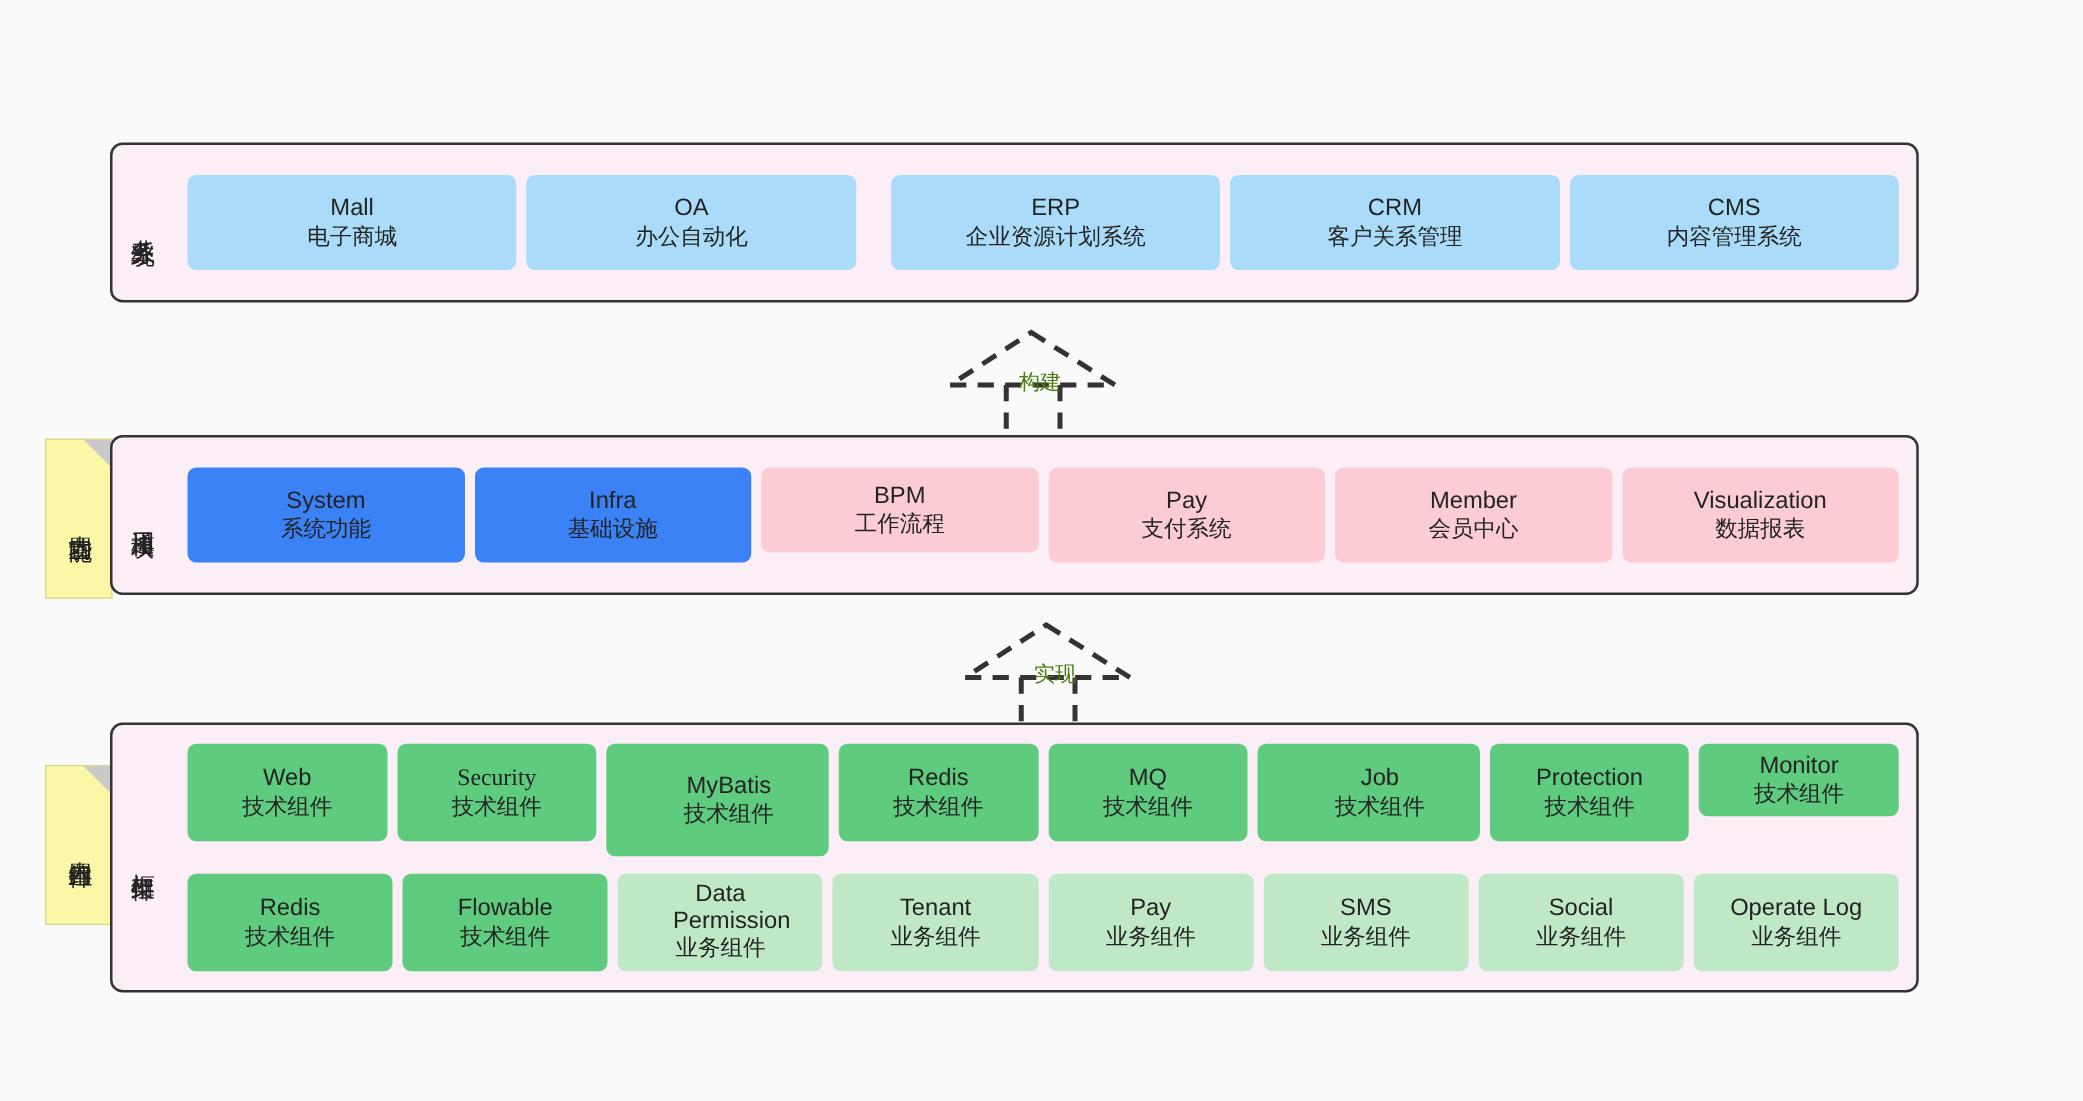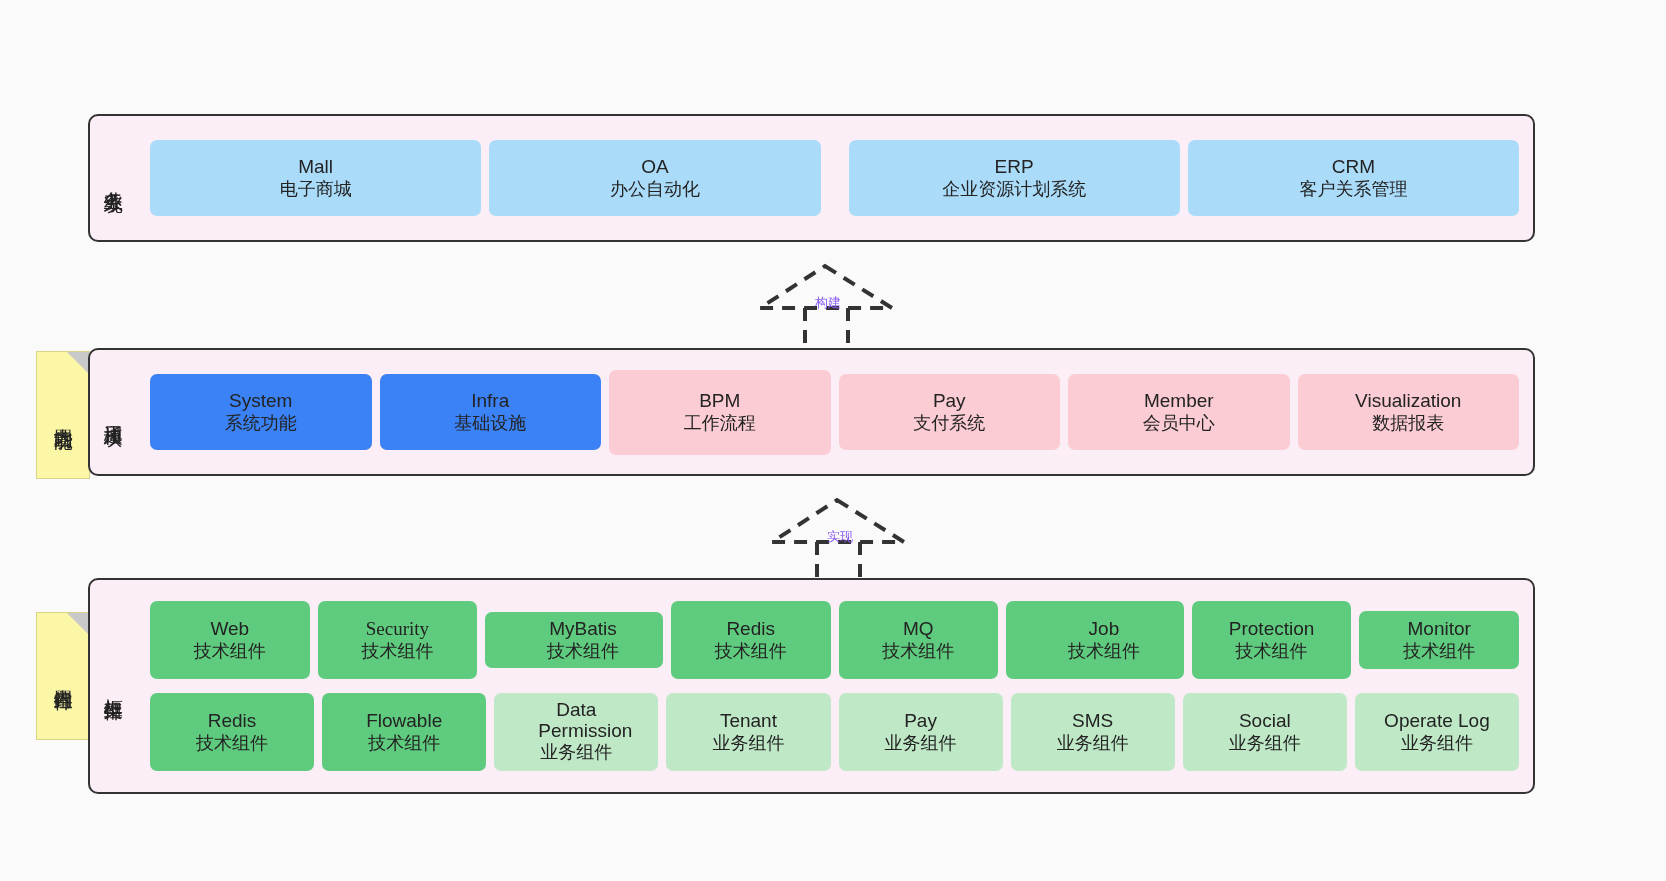--- a/index.html
+++ b/index.html
@@ -45,21 +45,21 @@
     flex: 1 1 auto;
     display: flex;
     flex-direction: column;
     justify-content: center;
     gap: 14px;
     padding: 0 14px;
   }
   .row {
     display: flex;
     gap: 8px;
-    align-items: center;
+    align-items: flex-start;
   }
 
   
   .card {
     flex: 1 1 0;
     border-radius: 7px;
     display: flex;
     flex-direction: column;
     align-items: center;
     justify-content: center;
@@ -99,22 +99,22 @@
     width: 0; height: 0;
     border-top: 22px solid #c9c9c9;
     border-left: 22px solid transparent;
   }
 
   
   .connector { position: absolute; }
   .connector svg { display: block; overflow: visible; }
   .connector .conn-label {
     position: absolute;
-    font-size: 13px;
-    color: #8b5cf6;
+    font-size: 17px;
+    color: #4d7c0f;
     background: transparent;
     white-space: nowrap;
   }
 </style>
 </head>
 <body>
 
 <div id="canvas">
 
   <div class="layer" id="layer-business" style="left:88px; top:114px; width:1447px; height:128px;">
@@ -130,20 +130,24 @@
           <span class="cn">办公自动化</span>
         </div>
         <div class="card c-blue" style="height:76px;margin-left:20px;">
           <span class="en">ERP</span>
           <span class="cn">企业资源计划系统</span>
         </div>
         <div class="card c-blue" style="height:76px;">
           <span class="en">CRM</span>
           <span class="cn">客户关系管理</span>
         </div>
+        <div class="card c-blue" style="height:76px;">
+          <span class="en">CMS</span>
+          <span class="cn">内容管理系统</span>
+        </div>
       </div>
     </div>
   </div>
 
   <div class="connector" id="connector-build" style="left:760px; top:258px; width:150px; height:90px;">
     <svg width="150" height="90" viewBox="0 0 150 90" aria-hidden="true">
 
       <path d="M 65 8 L 132 50 L 0 50 Z" fill="none" stroke="#333333" stroke-width="4" stroke-dasharray="13 9" stroke-linejoin="miter"></path>
 
       <path d="M 45 50 L 45 90 M 88 50 L 88 90" fill="none" stroke="#333333" stroke-width="4" stroke-dasharray="13 9"></path>
@@ -161,21 +165,21 @@
     <div class="layer-body">
       <div class="row">
         <div class="card c-red" style="height:76px;">
           <span class="en">System</span>
           <span class="cn">系统功能</span>
         </div>
         <div class="card c-red" style="height:76px;">
           <span class="en">Infra</span>
           <span class="cn">基础设施</span>
         </div>
-        <div class="card c-pink" style="height:85px;">
+        <div class="card c-pink" style="height:68px;">
           <span class="en">BPM</span>
           <span class="cn">工作流程</span>
         </div>
         <div class="card c-pink" style="height:76px;">
           <span class="en">Pay</span>
           <span class="cn">支付系统</span>
         </div>
         <div class="card c-pink" style="height:76px;">
           <span class="en">Member</span>
           <span class="cn">会员中心</span>
@@ -207,21 +211,21 @@
 
       <div class="row">
         <div class="card c-green" style="height:78px;">
           <span class="en">Web</span>
           <span class="cn">技术组件</span>
         </div>
         <div class="card c-green" style="height:78px;font-family:Liberation Serif, serif;">
           <span class="en">Security</span>
           <span class="cn">技术组件</span>
         </div>
-        <div class="card c-green" style="height:56px;padding-left:24px;">
+        <div class="card c-green" style="height:90px;padding-left:24px;">
           <span class="en">MyBatis</span>
           <span class="cn">技术组件</span>
         </div>
         <div class="card c-green" style="height:78px;">
           <span class="en">Redis</span>
           <span class="cn">技术组件</span>
         </div>
         <div class="card c-green" style="height:78px;">
           <span class="en">MQ</span>
           <span class="cn">技术组件</span>

